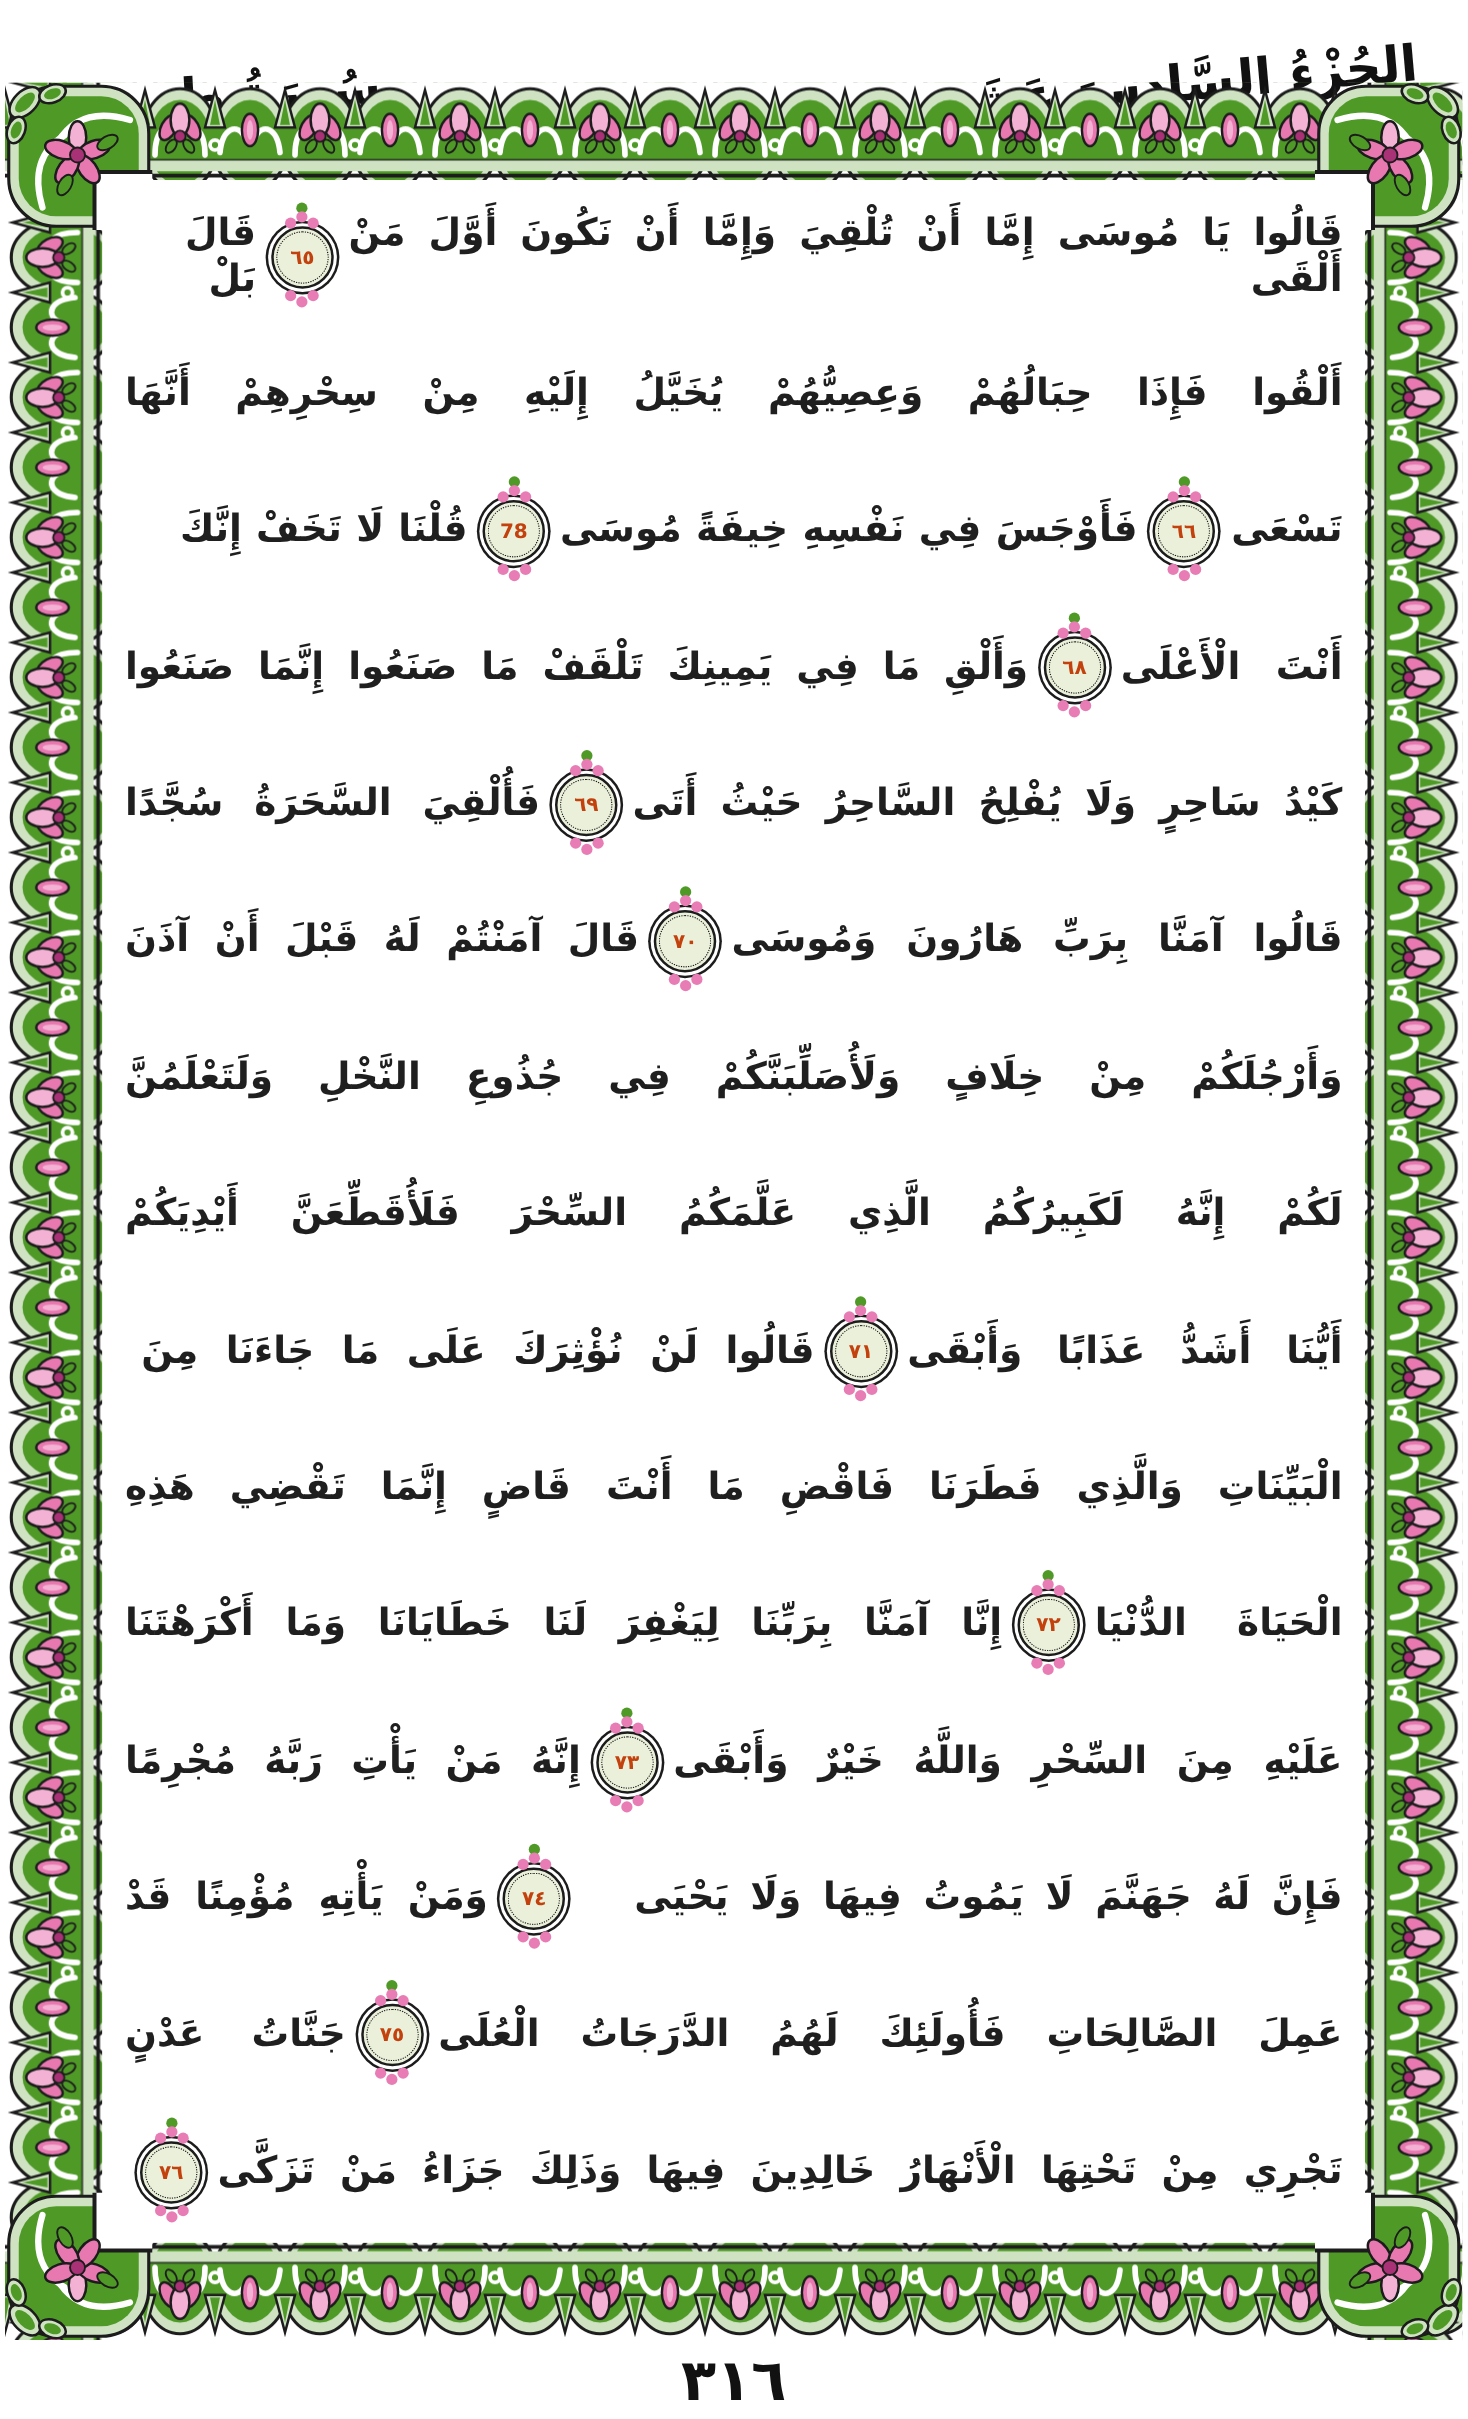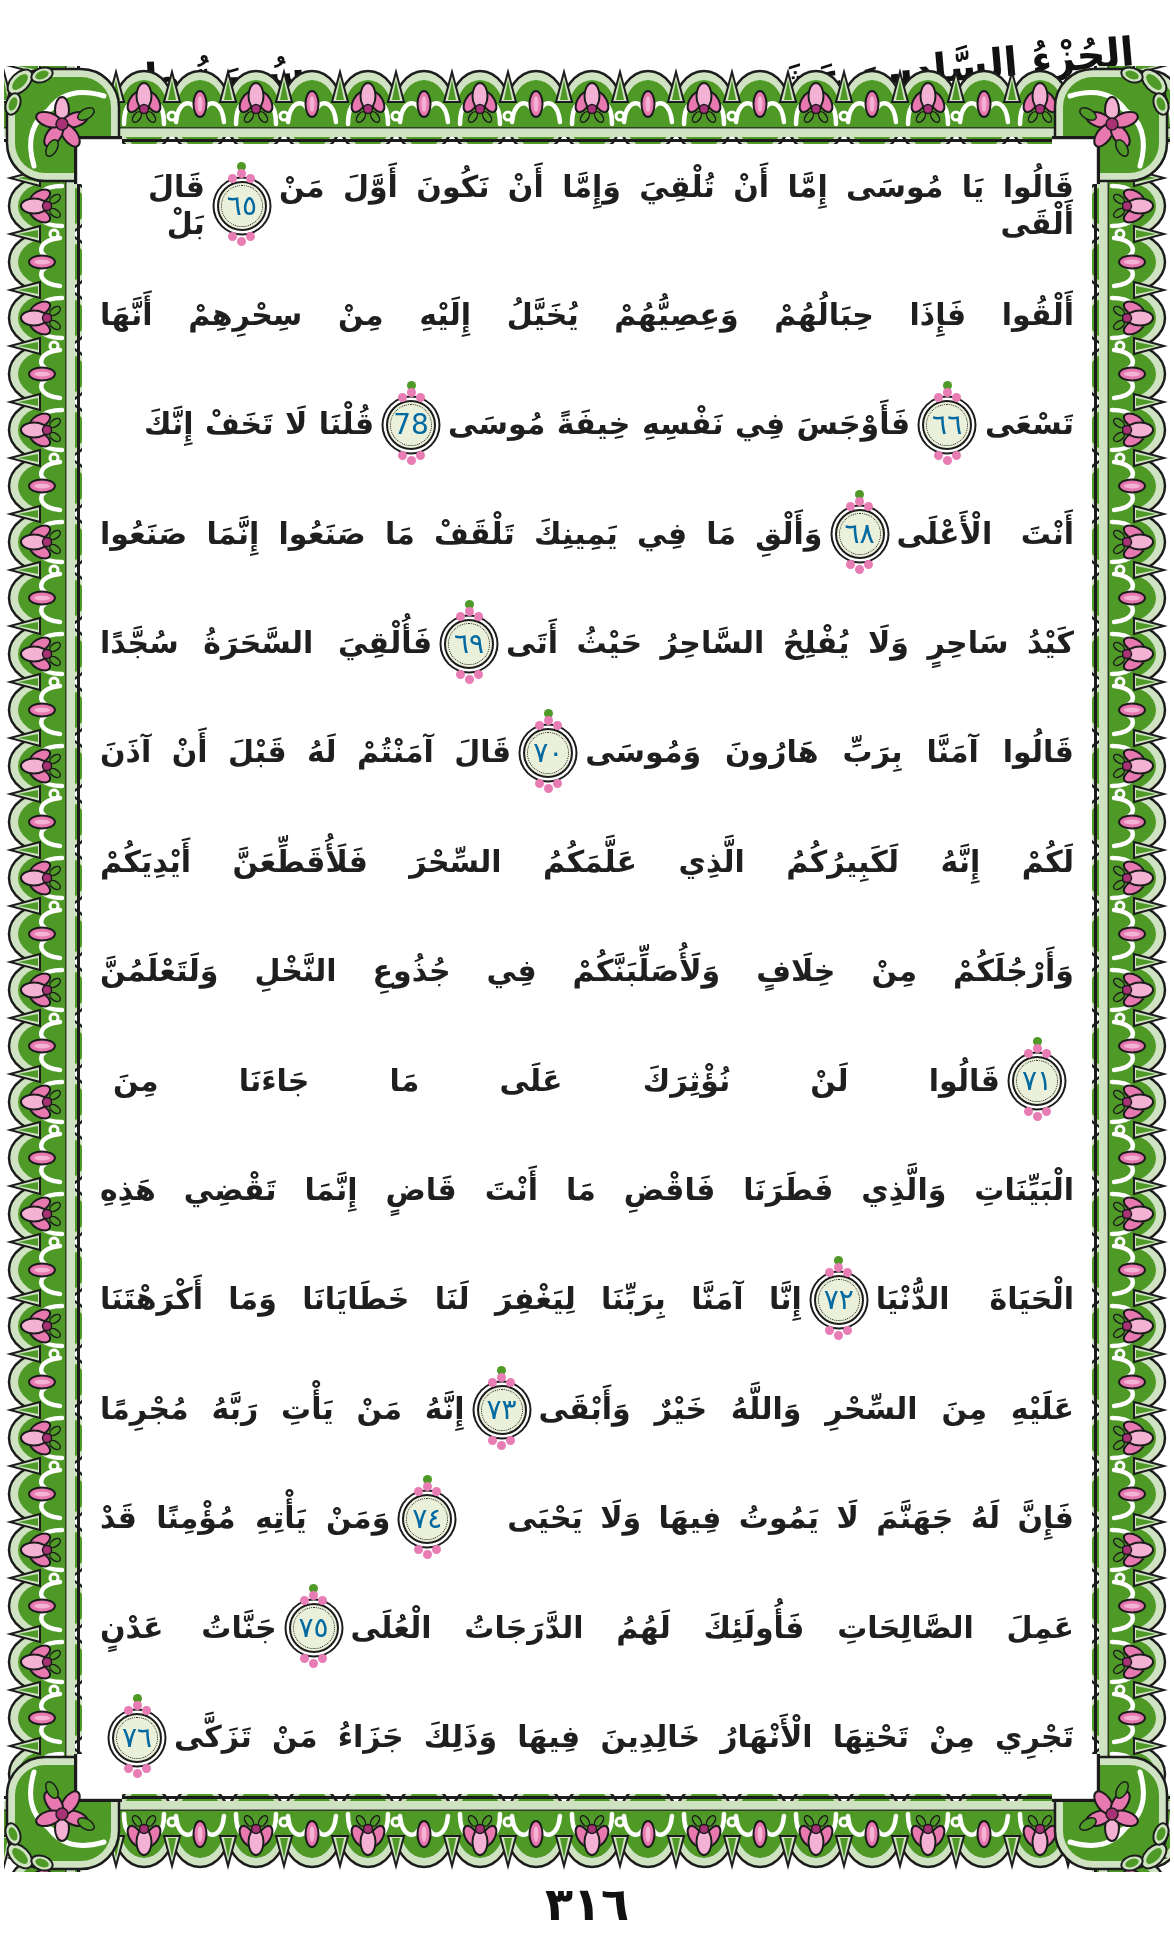--- a/index.html
+++ b/index.html
@@ -53,21 +53,21 @@
     box-shadow:0 0 0 2.5px #fff,0 0 0 4.5px var(--outline);
   }
   .ayah::before{content:"";position:absolute;inset:2px;border:1.5px dotted var(--outline);border-radius:50%;}
   .ayah::after{
     content:"";position:absolute;left:50%;top:-14px;width:9px;height:9px;margin-left:-4.5px;border-radius:50%;
     background:var(--marker-petal);
     box-shadow:-9px 5px 0 var(--marker-petal), 9px 5px 0 var(--marker-petal),
                0 -7px 0 var(--green),
                0 68px 0 var(--marker-petal), -9px 63px 0 var(--marker-petal), 9px 63px 0 var(--marker-petal);
   }
-  .ayah-num{position:relative;z-index:2;font-size:28px;font-weight:normal;color:#0369a1;line-height:1;}
+  .ayah-num{position:relative;z-index:2;font-size:16px;font-weight:bold;color:#c2410c;line-height:1;}
   
   .page-number{
     position:absolute;left:0;bottom:4px;width:100%;text-align:center;
     font-size:46px;font-weight:bold;color:#111;
   }
 </style>
 </head>
 <body>
 
 <div class="hdr hdr-juz">الجُزْءُ السَّادِسَ عَشَرَ</div>
@@ -245,26 +245,27 @@
       <span class="seg" style="flex-grow: 31;">فَأُلْقِيَ السَّحَرَةُ سُجَّدًا</span>
     </div>
     <div class="qline">
       <span class="seg" style="flex-grow: 41;">قَالُوا آمَنَّا بِرَبِّ هَارُونَ وَمُوسَى</span>
       <span class="ayah">
         <span class="ayah-num">٧٠</span>
       </span>
       <span class="seg" style="flex-grow: 38;">قَالَ آمَنْتُمْ لَهُ قَبْلَ أَنْ آذَنَ</span>
     </div>
     <div class="qline">
+      <span class="seg" style="flex-grow: 86;">وَأَرْجُلَكُمْ مِنْ خِلَافٍ وَلَأُصَلِّبَنَّكُمْ فِي جُذُوعِ النَّخْلِ وَلَتَعْلَمُنَّ</span>
+    </div>
+    <div class="qline">
       <span class="seg" style="flex-grow: 88;">لَكُمْ إِنَّهُ لَكَبِيرُكُمُ الَّذِي عَلَّمَكُمُ السِّحْرَ فَلَأُقَطِّعَنَّ أَيْدِيَكُمْ</span>
     </div>
     <div class="qline">
-      <span class="seg" style="flex-grow: 86;">وَأَرْجُلَكُمْ مِنْ خِلَافٍ وَلَأُصَلِّبَنَّكُمْ فِي جُذُوعِ النَّخْلِ وَلَتَعْلَمُنَّ</span>
-    </div>
-    <div class="qline">
+      <span class="seg" style="flex-grow: 35;">أَيُّنَا أَشَدُّ عَذَابًا وَأَبْقَى</span>
       <span class="ayah">
         <span class="ayah-num">٧١</span>
       </span>
       <span class="seg" style="flex-grow: 47; margin-left: 13px;">قَالُوا لَنْ نُؤْثِرَكَ عَلَى مَا جَاءَنَا مِنَ</span>
     </div>
     <div class="qline">
       <span class="seg" style="flex-grow: 82;">الْبَيِّنَاتِ وَالَّذِي فَطَرَنَا فَاقْضِ مَا أَنْتَ قَاضٍ إِنَّمَا تَقْضِي هَذِهِ</span>
     </div>
     <div class="qline">
       <span class="seg" style="flex-grow: 21;">الْحَيَاةَ الدُّنْيَا</span>

